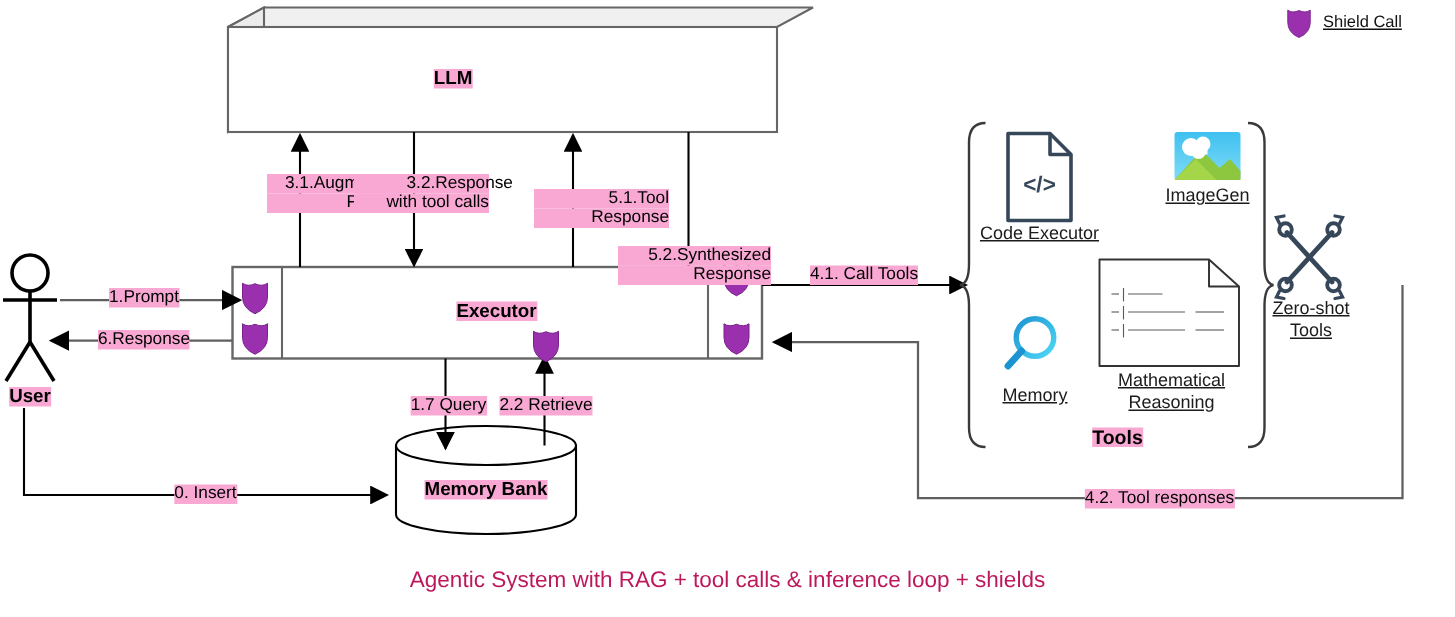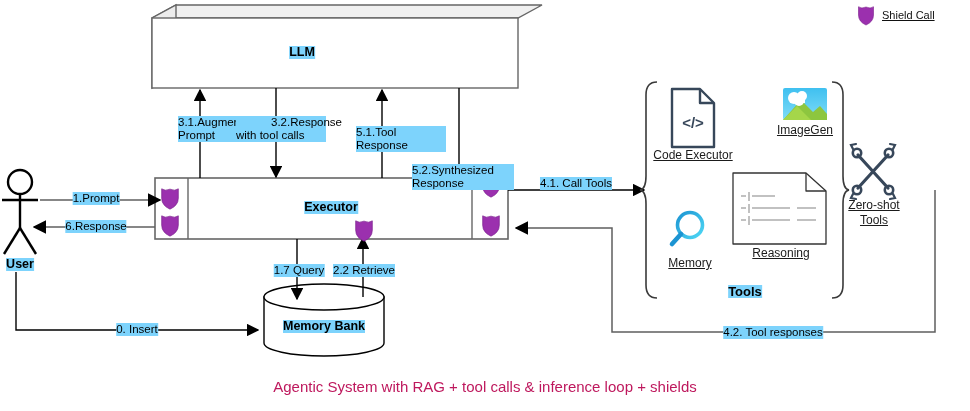--- a/index.html
+++ b/index.html
@@ -1,21 +1,21 @@
 <!DOCTYPE html>
 <html><head>
 <meta charset="utf-8">
 <style>
   html,body{margin:0;padding:0;background:#ffffff;}
   body{width:970px;height:411px;position:relative;overflow:hidden;
        font-family:"Liberation Sans","DejaVu Sans",sans-serif;color:#000;}
   #stage{position:absolute;left:0;top:0;width:970px;height:411px;}
   .svglayer{position:absolute;left:0;top:0;width:970px;height:411px;}
   .lbl{position:absolute;font-size:11.5px;line-height:13px;color:#000;
-       text-align:left;white-space:nowrap;background:#7dd3fc;}
+       text-align:right;white-space:nowrap;background:#f9a8d4;}
   .bold{font-weight:bold;}
   .ttl{font-size:12.5px;font-weight:bold;}
   .caption{position:absolute;font-size:15px;color:#be185d;white-space:nowrap;}
   .tool-lbl{position:absolute;font-size:12px;line-height:14.5px;color:#1b1b1b;
             text-align:center;text-decoration:underline;}
   .legend-lbl{position:absolute;font-size:11px;color:#111;white-space:nowrap;text-decoration:underline;}
 </style>
 </head>
 <body>
 
@@ -213,20 +213,21 @@
   <div class="lbl" style="left:773px;top:326px;transform:translateX(-50%);">4.2. Tool responses</div>
 
   <div class="tool-lbl" style="left:648px;top:148px;width:90px;">Code Executor</div>
   <div class="tool-lbl" style="left:768px;top:123px;width:74px;">ImageGen</div>
   <div style="position:absolute;left:836px;top:198px;width:76px;text-align:center;">
     <div class="tool-lbl" style="position:static;width:auto;">Zero-shot</div>
     <div class="tool-lbl" style="position:static;width:auto;">Tools</div>
   </div>
   <div class="tool-lbl" style="left:661px;top:256px;width:58px;">Memory</div>
   <div style="position:absolute;left:726px;top:246px;width:110px;text-align:center;">
+    <div class="tool-lbl" style="position:static;width:auto;">Mathematical</div>
     <div class="tool-lbl" style="position:static;width:auto;">Reasoning</div>
   </div>
 
   <div class="lbl ttl" style="left:745px;top:285px;transform:translateX(-50%);font-size:13px;">Tools</div>
 
   <div class="legend-lbl" style="left:882px;top:9px;">Shield Call</div>
 
   <div class="caption" style="left:485px;top:378px;transform:translateX(-50%);">Agentic System with RAG + tool calls &amp; inference loop + shields</div>
 
 </div>

